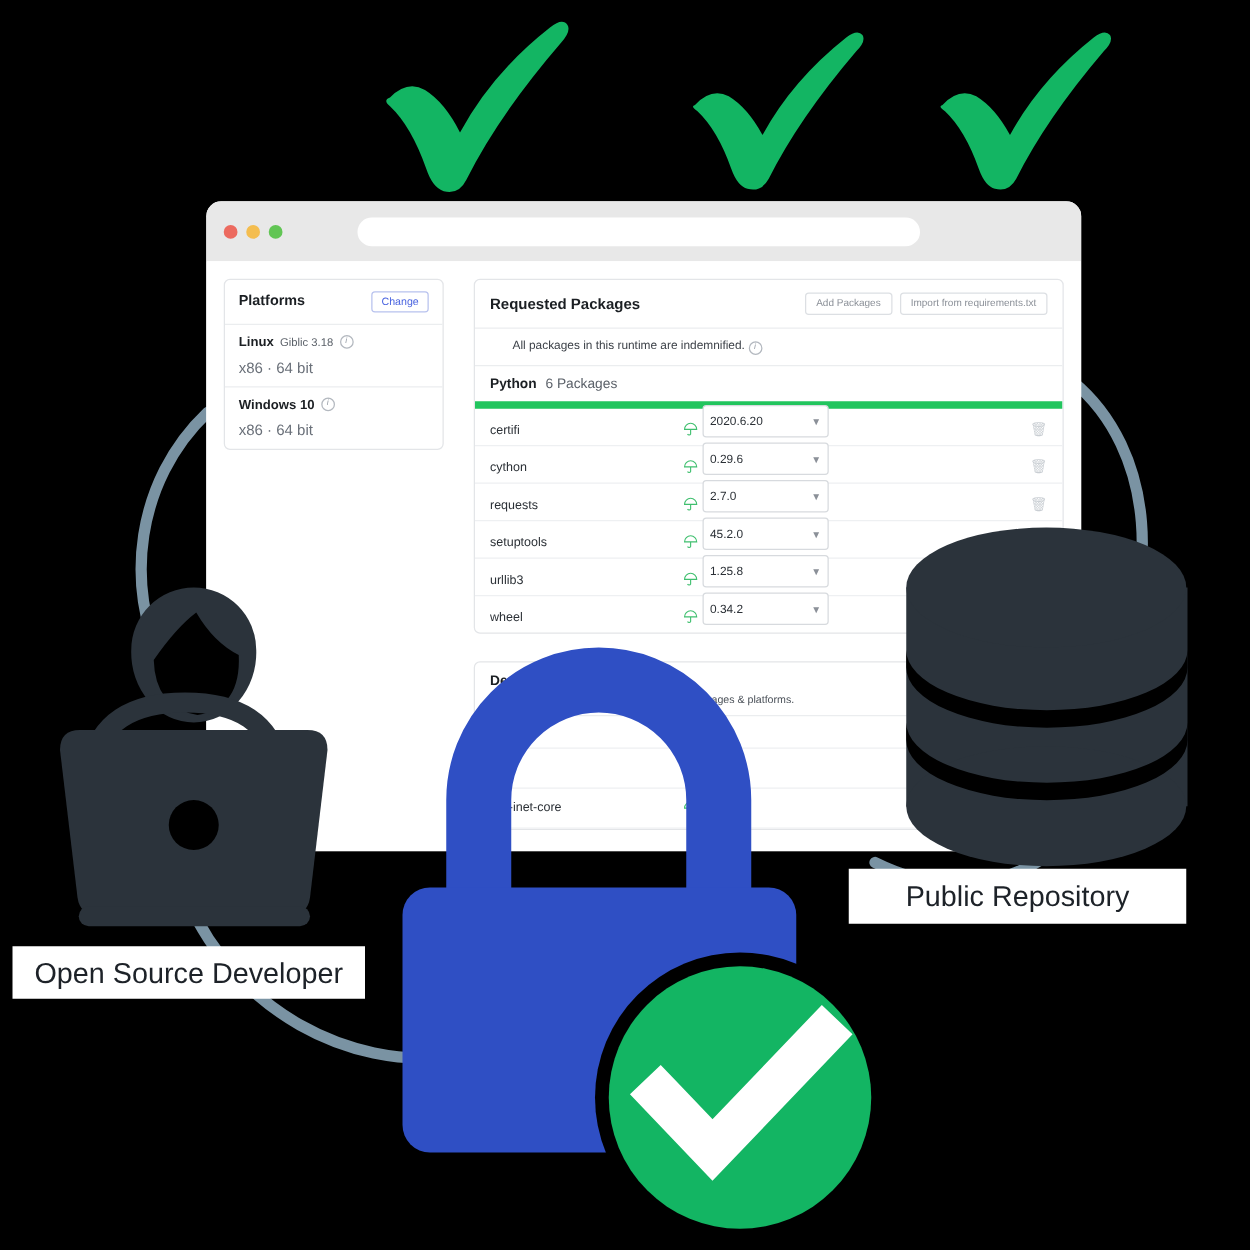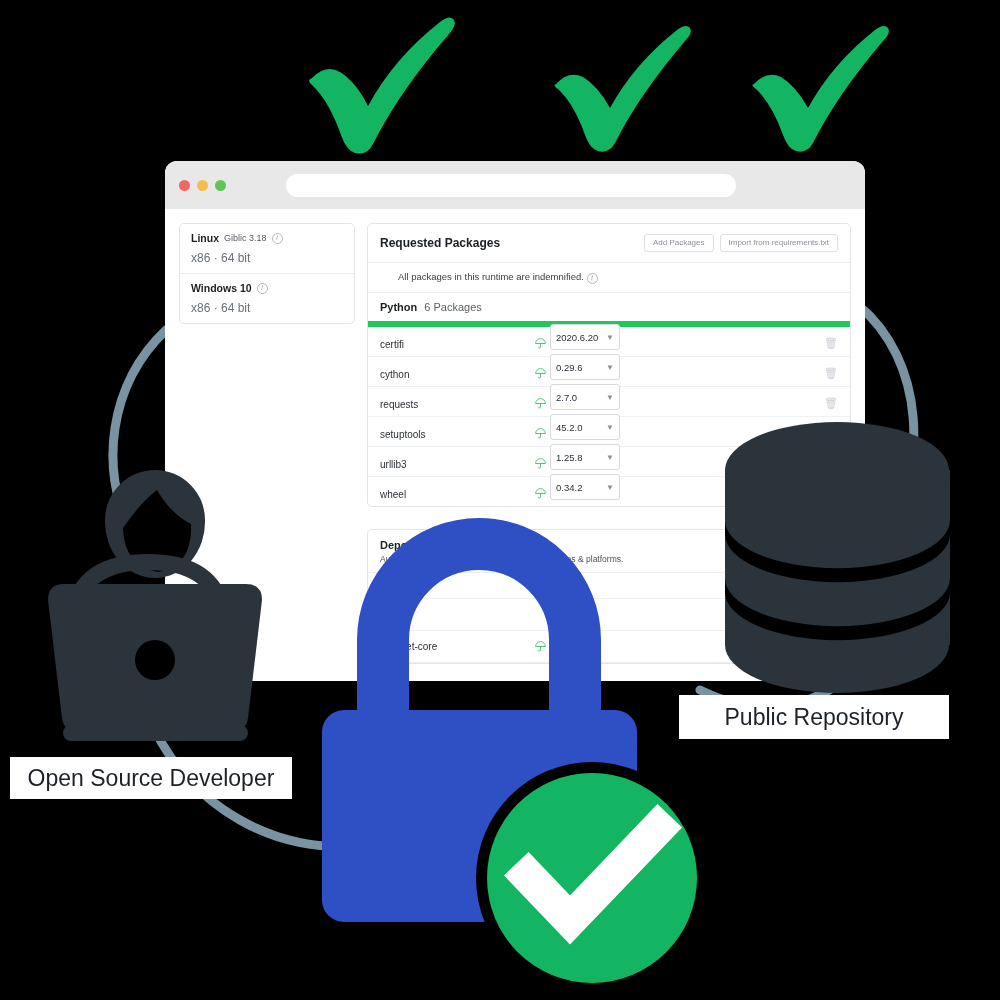--- a/index.html
+++ b/index.html
@@ -13,21 +13,21 @@
   .browser{position:absolute;left:165px;top:161px;width:700px;height:520px;
            background:#fff;border-radius:12px 12px 0 0;overflow:hidden;}
   .titlebar{height:48px;background:#e8e8e8;display:flex;align-items:center;padding:0 14px;}
   .lights{display:flex;gap:7px;margin-right:20px;}
   .light{width:11px;height:11px;border-radius:50%;}
   .l-red{background:#ec6a5f;} .l-yel{background:#f4bd4f;} .l-grn{background:#61c554;}
   .addressbar{flex:1;height:23px;background:#fff;border-radius:12px;margin-right:115px;margin-left:40px;}
 
   .appbody{display:flex;padding:14px 14px 0 14px;gap:12px;background:#fff;height:472px;box-sizing:border-box;}
   .col-left{width:176px;flex:0 0 176px;}
-  .col-right{flex:1;display:flex;flex-direction:column;gap:22px;}
+  .col-right{flex:1;display:flex;flex-direction:column;gap:22px;margin-left:12px;}
 
   .card{background:#fff;border:1px solid #e3e5e8;border-radius:5px;}
   .card + .card{margin-top:13px;}
   .card-head{display:flex;align-items:center;justify-content:space-between;
              padding:9px 11px;border-bottom:1px solid #ebedef;}
   .card-title{font-size:11.5px;font-weight:bold;color:#1b1f23;}
   .btn-ghost{font-size:8.5px;color:#4a64e0;border:1px solid #b8c2ee;border-radius:3px;
              padding:3px 7px;background:#fff;line-height:1;white-space:nowrap;}
   .card-row{padding:8px 11px;border-bottom:1px solid #ebedef;}
   .card-row:last-child{border-bottom:none;}
@@ -46,21 +46,21 @@
   .btn-out{font-size:8px;color:#8b9098;border:1px solid #dcdfe3;border-radius:3px;
            padding:4px 8px;background:#fff;white-space:nowrap;line-height:1;}
   .notice{padding:8px 12px 8px 30px;font-size:9.5px;color:#3c4148;border-bottom:1px solid #ebedef;}
   .grp{padding:8px 12px;border-bottom:6px solid #22c55e;font-size:11px;color:#1b1f23;}
   .grp b{font-weight:bold;} .grp span{color:#5b6169;margin-left:4px;}
 
   .pkg-row{display:flex;align-items:flex-end;padding:6px 12px;border-bottom:1px solid #eef0f2;height:17px;}
   .pkg-row:last-child{border-bottom:none;}
   .pkg-name{font-size:10px;color:#2b3036;width:150px;}
   .umb{width:20px;display:flex;justify-content:center;}
-  .ver{width:70px;height:17px;border:1px solid #d7dade;border-radius:3px;background:#fff;
+  .ver{width:101px;height:17px;border:1px solid #d7dade;border-radius:3px;background:#fff;
        display:flex;align-items:center;justify-content:space-between;padding:12px 5px;
        font-size:9.5px;color:#2b3036;box-sizing:border-box;}
   .chev{color:#8b9098;font-size:8px;}
   .trash{margin-left:auto;color:#c9ced3;font-size:11px;}
   .choose{font-size:7.5px;color:#b6bbc1;border:1px solid #e3e5e8;border-radius:3px;padding:3px 6px;background:#fff;}
 
   .dep-head{padding:9px 12px 8px 12px;border-bottom:1px solid #ebedef;}
   .dep-title{font-size:11px;color:#1b1f23;}
   .dep-title b{font-weight:bold;} .dep-title span{margin-left:5px;}
   .dep-desc{font-size:8.5px;color:#4a5058;margin-top:3px;}
@@ -105,20 +105,24 @@
       </div>
       <div class="addressbar" title=""></div>
     </div>
 
     <div class="appbody">
 
       <div class="col-left">
 
 
         <div class="card">
+          <div class="card-head">
+            <span class="card-title">Platforms</span>
+            <button class="btn-ghost">Change</button>
+          </div>
 
           <div class="card-row">
             <div class="rowline">
               <span class="strong">Linux</span>
               <span class="muted">Giblic 3.18</span>
               <span class="info-i">i</span>
             </div>
             <div class="sub">x86 · 64 bit</div>
           </div>
 

